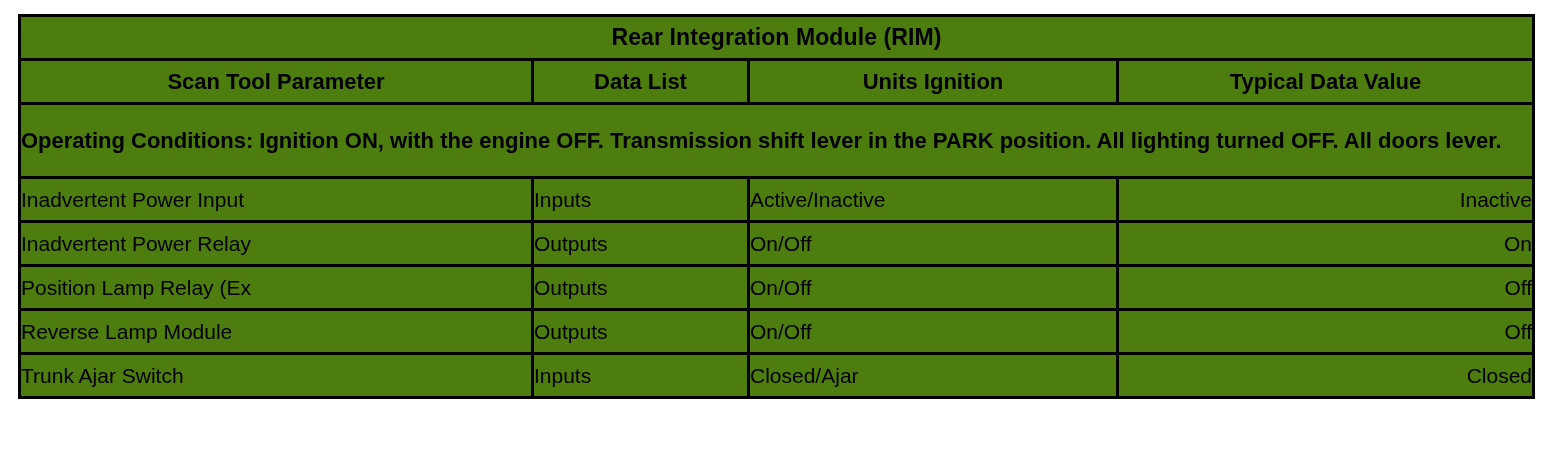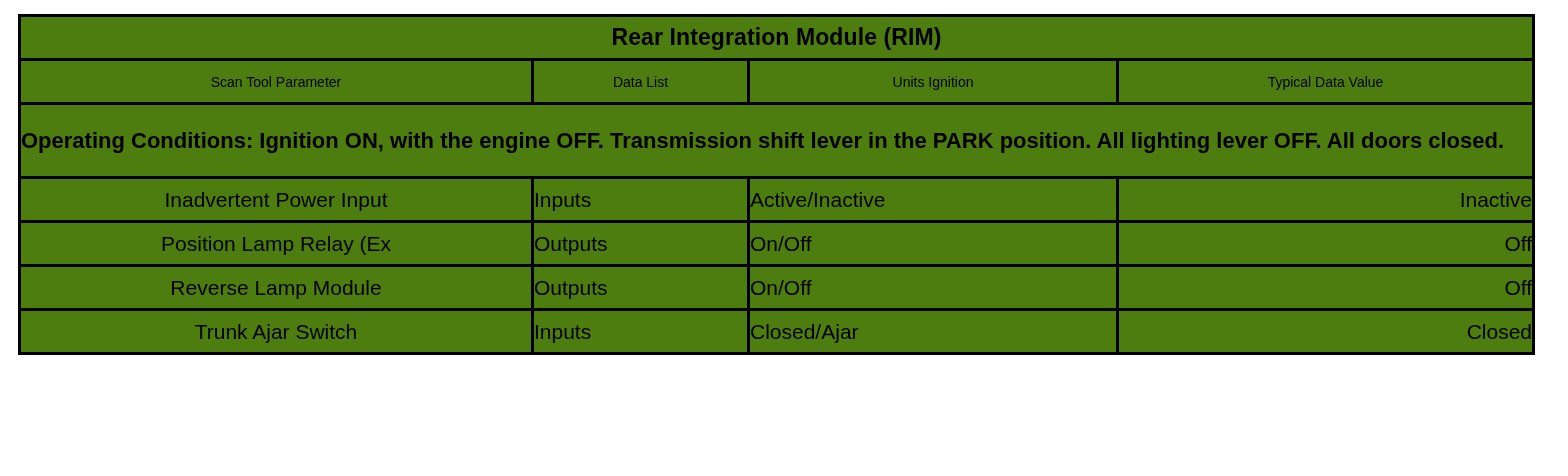--- a/index.html
+++ b/index.html
@@ -47,38 +47,38 @@
   .title-cell {
     height: 41px;
     text-align: center;
     font-weight: bold;
     font-size: 23px;
     letter-spacing: 0.1px;
   }
   .hdr-cell {
     height: 41px;
     text-align: center;
-    font-weight: normal;
-    font-size: 14px;
+    font-weight: bold;
+    font-size: 22px;
   }
   .cond-cell {
     height: 71px;
     text-align: left;
     font-weight: bold;
     font-size: 22px;
     line-height: 1.32;
     padding: 3px 6px 4px 7px;
   }
   .data-row td {
     height: 41px;
     font-size: 21px;
     font-weight: normal;
   }
   .param-cell {
-    text-align: center;
+    text-align: left;
     padding-left: 9px;
   }
   .mid-cell {
     text-align: left;
   }
   .val-cell {
     text-align: right;
   }
 </style>
 </head>
@@ -97,28 +97,34 @@
         <tr>
           <td class="title-cell" colspan="4">Rear Integration Module (RIM)</td>
         </tr>
         <tr>
           <td class="hdr-cell">Scan Tool Parameter</td>
           <td class="hdr-cell">Data List</td>
           <td class="hdr-cell">Units Ignition</td>
           <td class="hdr-cell">Typical Data Value</td>
         </tr>
         <tr>
-          <td class="cond-cell" colspan="4">Operating Conditions: Ignition ON, with the engine OFF. Transmission shift lever in the PARK position. All lighting lever OFF. All doors closed.</td>
+          <td class="cond-cell" colspan="4">Operating Conditions: Ignition ON, with the engine OFF. Transmission shift lever in the PARK position. All lighting turned OFF. All doors lever.</td>
         </tr>
 
         <tr class="data-row">
           <td class="param-cell">Inadvertent Power Input</td>
           <td class="mid-cell">Inputs</td>
           <td class="mid-cell">Active/Inactive</td>
           <td class="val-cell">Inactive</td>
+        </tr>
+        <tr class="data-row">
+          <td class="param-cell">Inadvertent Power Relay</td>
+          <td class="mid-cell">Outputs</td>
+          <td class="mid-cell">On/Off</td>
+          <td class="val-cell">On</td>
         </tr>
         <tr class="data-row">
           <td class="param-cell">Position Lamp Relay (Ex</td>
           <td class="mid-cell">Outputs</td>
           <td class="mid-cell">On/Off</td>
           <td class="val-cell">Off</td>
         </tr>
         <tr class="data-row">
           <td class="param-cell">Reverse Lamp Module</td>
           <td class="mid-cell">Outputs</td>

